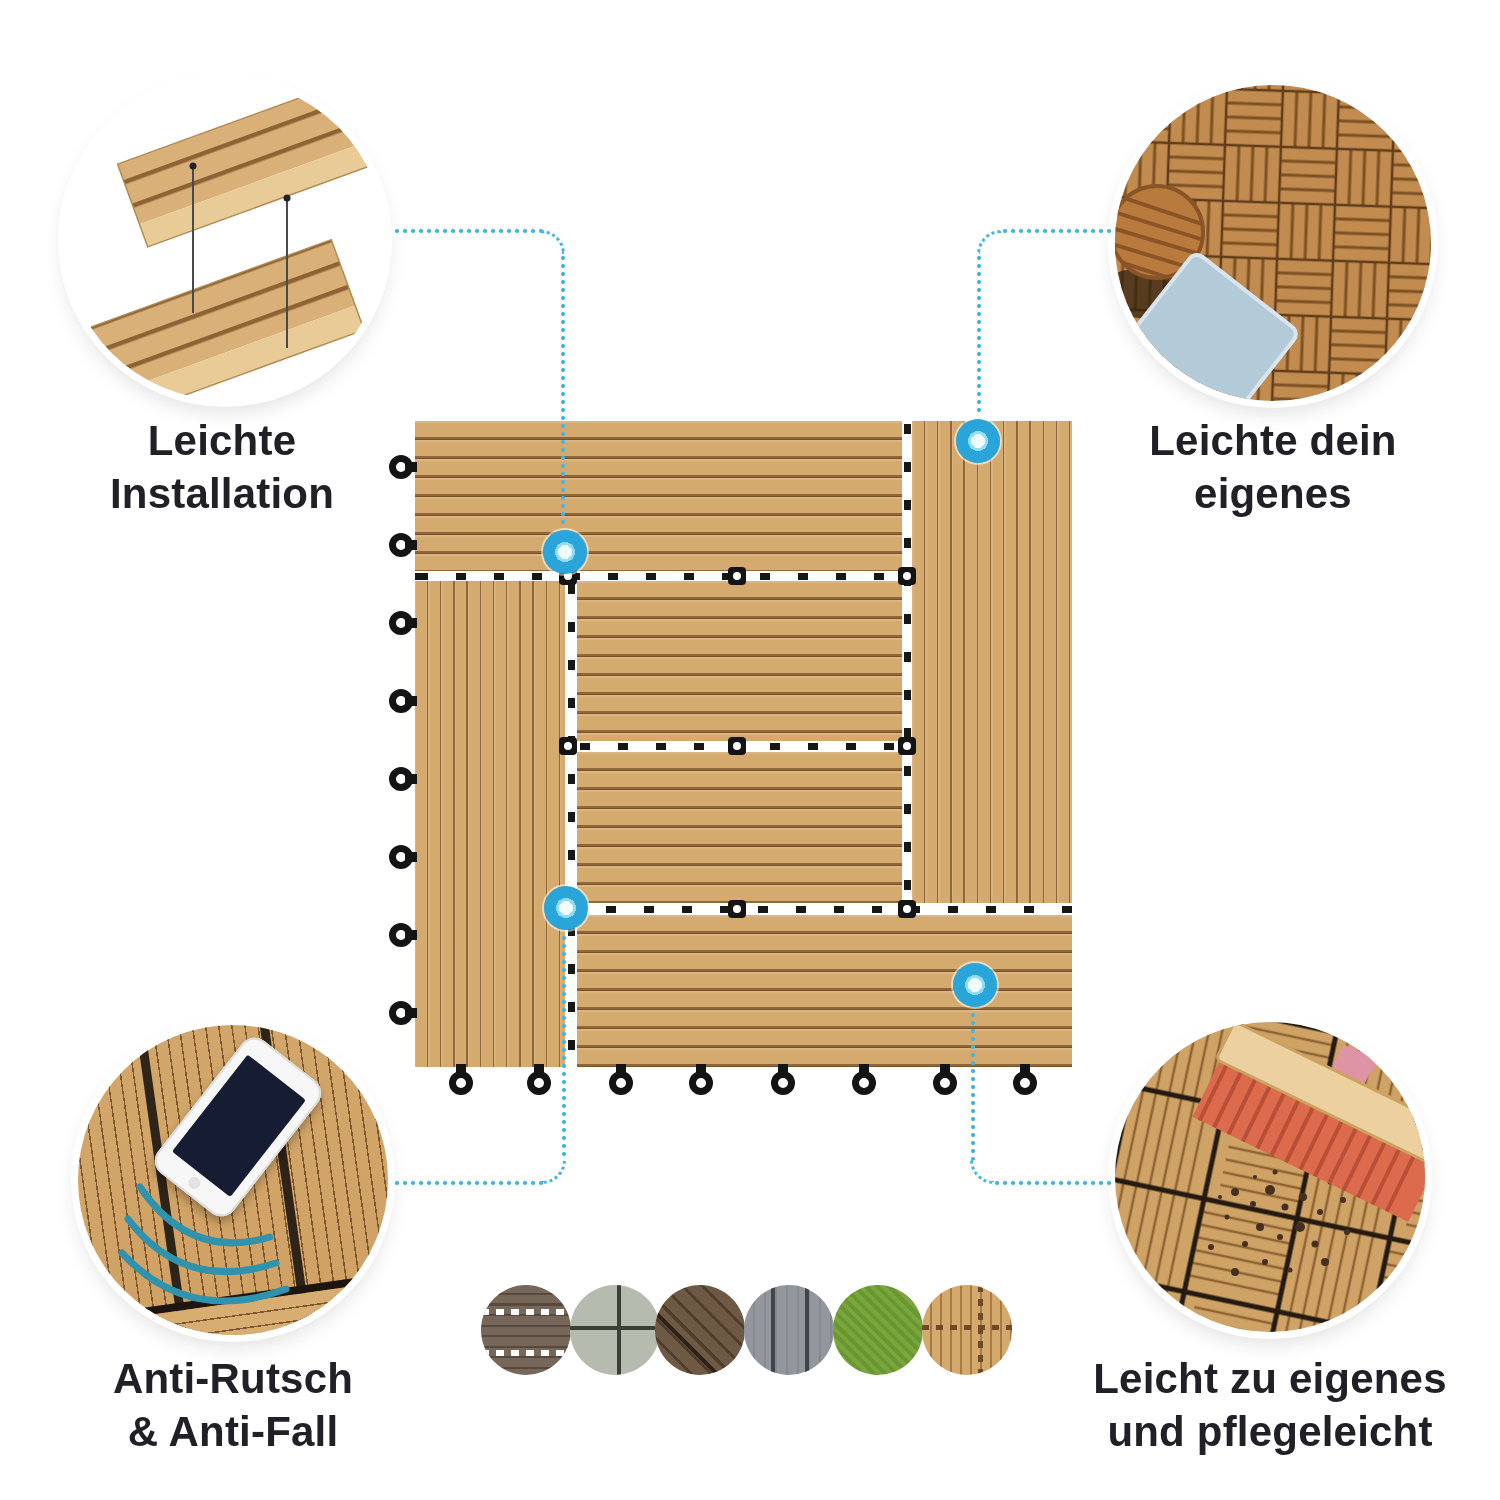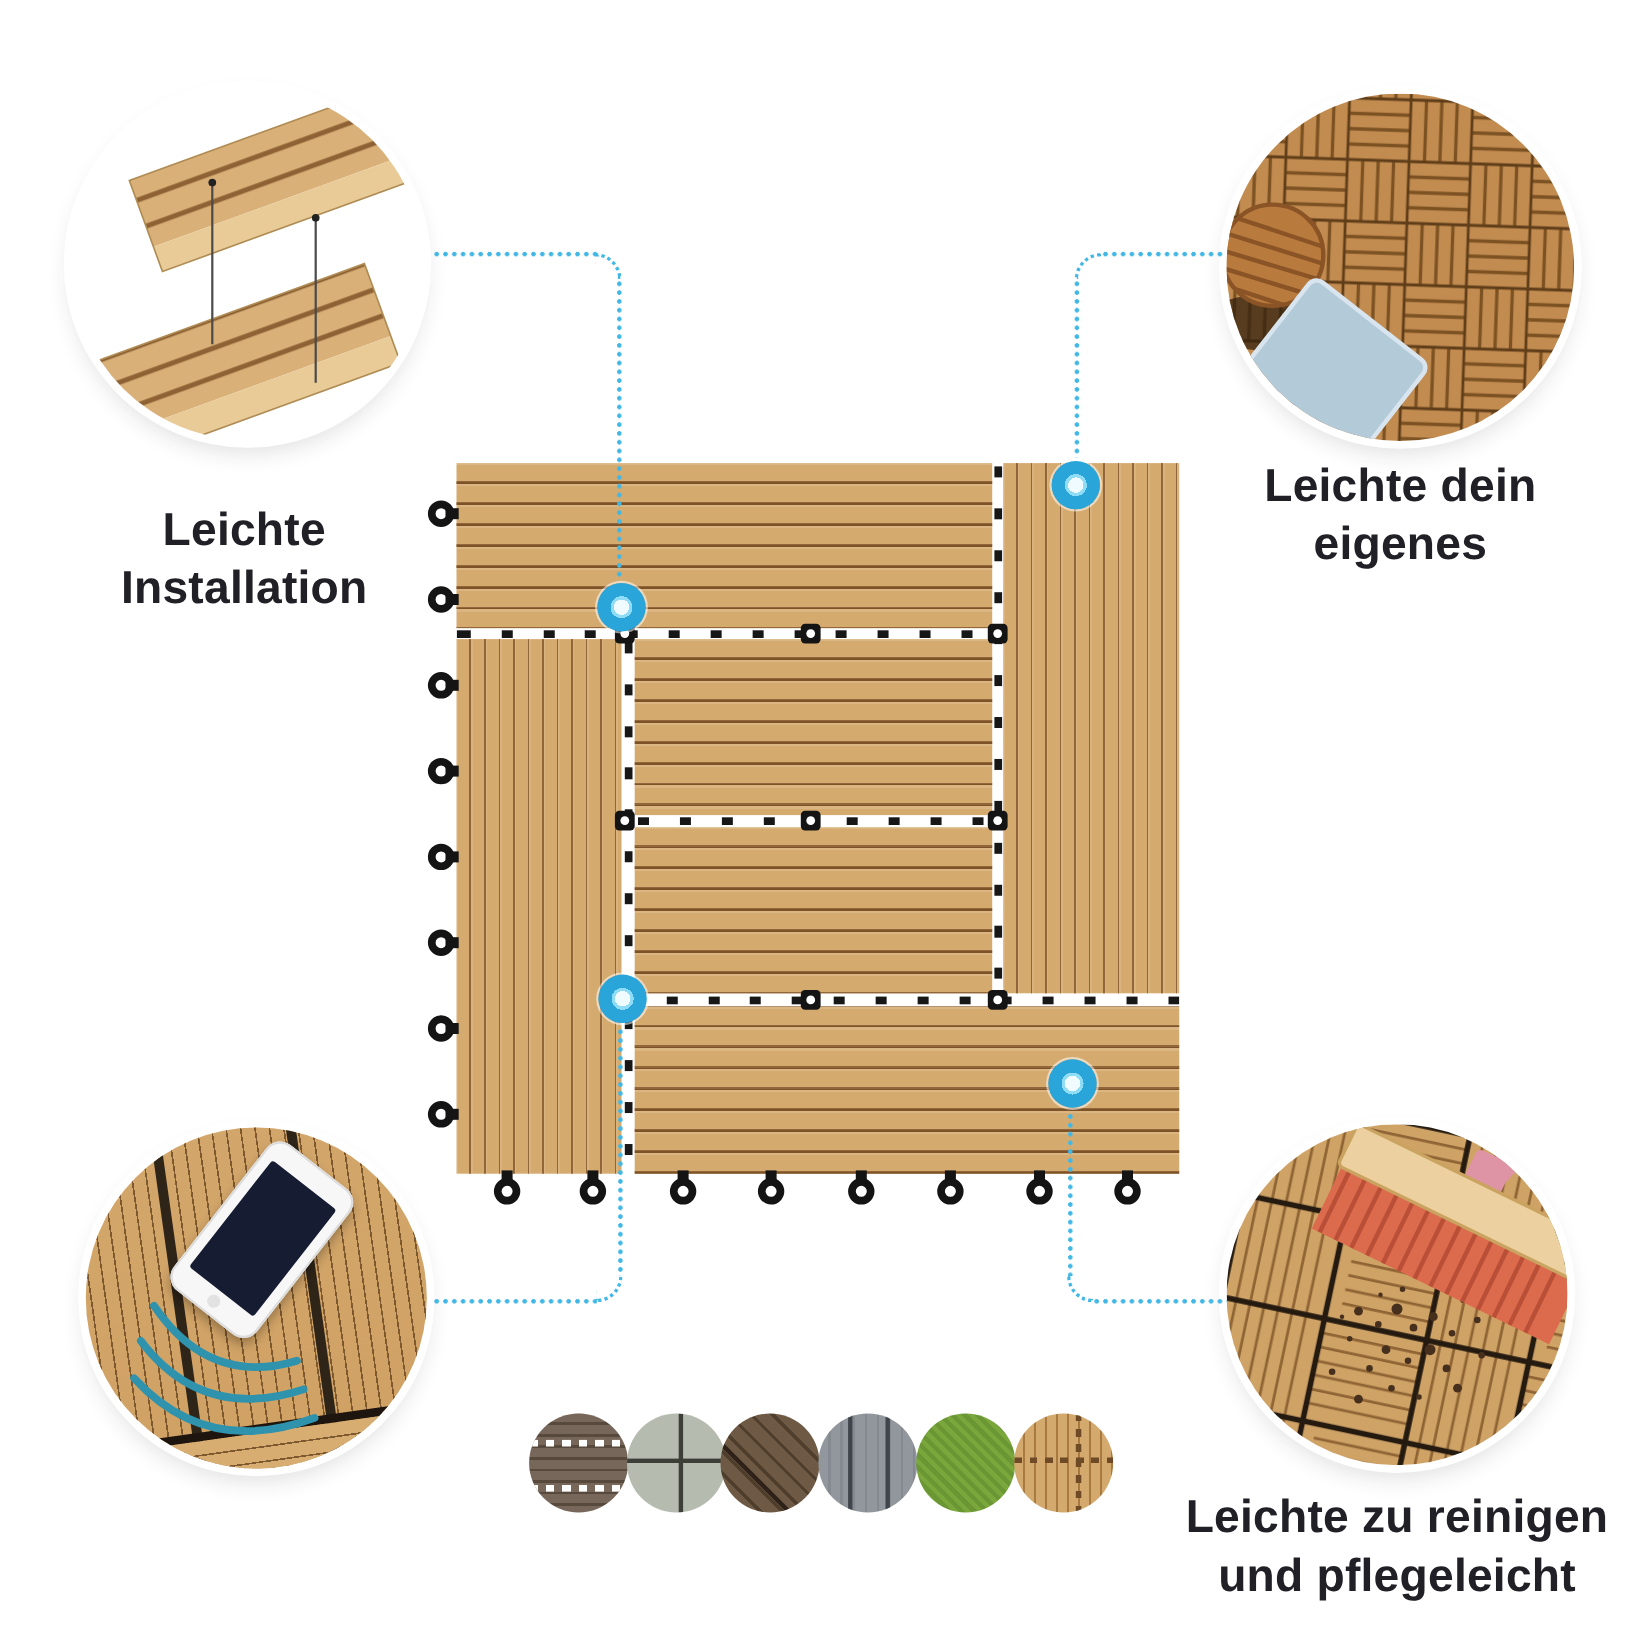--- a/index.html
+++ b/index.html
@@ -238,29 +238,33 @@
       <g transform="rotate(26 200 90)">
         <rect x="225" y="-70" width="22" height="110" class="f-handle" transform="rotate(18 236 -15)"></rect>
         <rect x="196" y="16" width="36" height="36" rx="5" class="f-handle"></rect>
         <rect x="92" y="86" width="240" height="62" class="f-bristle"></rect>
         <path d="M100 86V148 M116 86V148 M132 86V148 M148 86V148 M164 86V148 M180 86V148 M196 86V148 M212 86V148 M228 86V148 M244 86V148 M260 86V148 M276 86V148 M292 86V148 M308 86V148" stroke="#b94f36" stroke-width="4" fill="none"></path>
         <rect x="88" y="44" width="248" height="42" rx="5" class="f-broomwood" stroke="#c9a35f" stroke-width="3"></rect>
       </g>
     </svg>
   </div>
 
-  <div class="feature-label" style="left:22px;top:414px;width:400px;margin-top:40px;">
+  <div class="feature-label" style="left:22px;top:414px;width:400px;">
     <div>Leichte</div>
     <div>Installation</div>
   </div>
   <div class="feature-label" style="left:1073px;top:414px;width:400px;">
     <div>Leichte dein eigenes</div>
   </div>
+  <div class="feature-label" style="left:33px;top:1352px;width:400px;">
+    <div>Anti-Rutsch</div>
+    <div>&amp; Anti-Fall</div>
+  </div>
   <div class="feature-label" style="left:1070px;top:1352px;width:400px;">
-    <div>Leichte zu reinigen</div>
+    <div>Leicht zu eigenes</div>
     <div>und pflegeleicht</div>
   </div>
 
   <div class="assembly">
     <div class="tile h-slats" style="left:0;top:0;width:487px;height:150px;"></div>
     <div class="tile v-slats" style="left:497px;top:0;width:160px;height:482px;"></div>
     <div class="tile v-slats" style="left:0;top:160px;width:150px;height:486px;"></div>
     <div class="tile h-slats" style="left:162px;top:160px;width:325px;height:160px;"></div>
     <div class="tile h-slats" style="left:162px;top:331px;width:325px;height:151px;"></div>
     <div class="tile h-slats" style="left:162px;top:494px;width:495px;height:152px;"></div>

